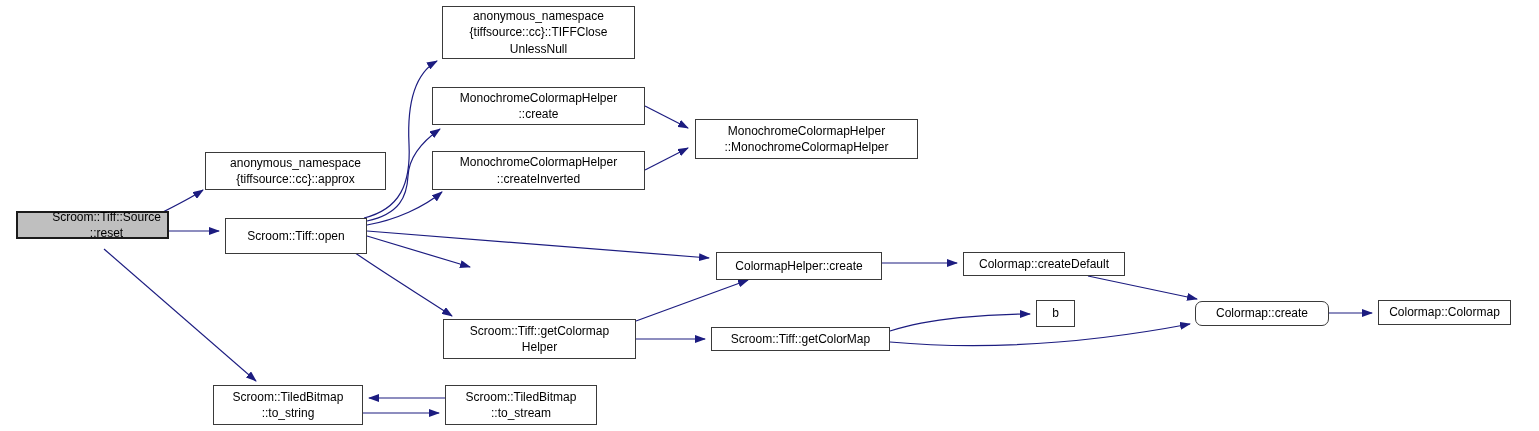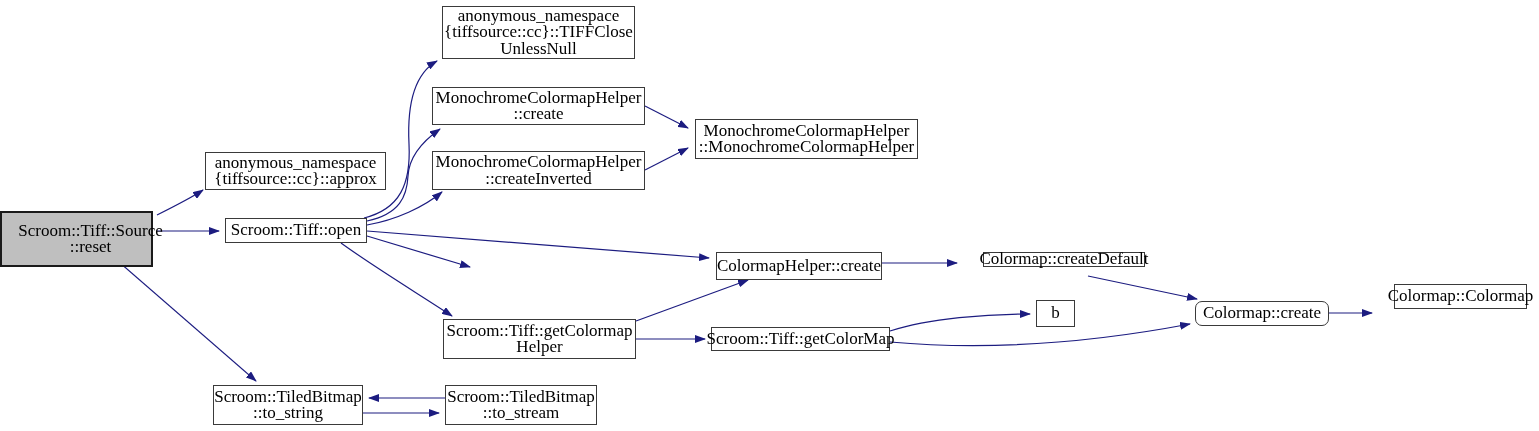--- a/index.html
+++ b/index.html
@@ -17,26 +17,25 @@
     font-family:"Liberation Sans", sans-serif;
     overflow:hidden;
   }
   svg.edges{position:absolute;left:0;top:0;width:1539px;height:431px;}
   .edge{fill:none;stroke:var(--edge);stroke-width:1.2px;}
   .node{
     position:absolute;box-sizing:border-box;
     border:1px solid var(--border);
     background:var(--node-fill);
     color:var(--text);
-    font-size:17px;line-height:16.5px;
+    font-size:12px;line-height:16.5px;
     display:flex;align-items:center;justify-content:center;
     text-align:center;white-space:pre-line;
     padding:0 3px;
     cursor:pointer;
-    font-family:Liberation Serif, serif;
   }
   .node.highlight{
     background:var(--hl-fill);
     border:2px solid #1a1a1a;
     cursor:default;
   }
 </style>
 </head>
 <body>
 
@@ -63,40 +62,40 @@
     <path class="edge" marker-end="url(#arrow)" d="M636,339 L705,339"></path>
     <path class="edge" marker-end="url(#arrow)" d="M882,263 L957,263"></path>
     <path class="edge" marker-end="url(#arrow)" d="M1088,276 L1197,299"></path>
     <path class="edge" marker-end="url(#arrow)" d="M890,331 C930,318 988,314 1030,314"></path>
     <path class="edge" marker-end="url(#arrow)" d="M890,342 C990,351 1095,342 1190,324"></path>
     <path class="edge" marker-end="url(#arrow)" d="M1329,313 L1372,313"></path>
     <path class="edge" marker-end="url(#arrow)" d="M363,413 L439,413"></path>
     <path class="edge" marker-end="url(#arrow)" d="M445,398 L369,398"></path>
   </svg>
 
-  <div class="node highlight" style="left:0;   top:211px; width:153px; height:56px;padding-left:31px;">Scroom::Tiff::Source
+  <div class="node highlight" style="left:16px;   top:211px; width:153px; height:28px;padding-left:31px;">Scroom::Tiff::Source
 ::reset</div>
   <div class="node" style="left:205px; top:152px; width:181px; height:38px;">anonymous_namespace
 {tiffsource::cc}::approx</div>
-  <div class="node" style="left:225px; top:218px; width:142px; height:25px;">Scroom::Tiff::open</div>
+  <div class="node" style="left:225px; top:218px; width:142px; height:36px;">Scroom::Tiff::open</div>
   <div class="node" style="left:442px; top:6px;   width:193px; height:53px;">anonymous_namespace
 {tiffsource::cc}::TIFFClose
 UnlessNull</div>
   <div class="node" style="left:432px; top:87px;  width:213px; height:38px;">MonochromeColormapHelper
 ::create</div>
   <div class="node" style="left:432px; top:151px; width:213px; height:39px;">MonochromeColormapHelper
 ::createInverted</div>
   <div class="node" style="left:695px; top:119px; width:223px; height:40px;">MonochromeColormapHelper
 ::MonochromeColormapHelper</div>
   <div class="node" style="left:716px; top:252px; width:166px; height:28px;">ColormapHelper::create</div>
   <div class="node" style="left:443px; top:319px; width:193px; height:40px;">Scroom::Tiff::getColormap
 Helper</div>
   <div class="node" style="left:711px; top:327px; width:179px; height:24px;">Scroom::Tiff::getColorMap</div>
-  <div class="node" style="left:963px; top:252px; width:162px; height:15px;margin-left:20px;">Colormap::createDefault</div>
+  <div class="node" style="left:963px; top:252px; width:162px; height:24px;">Colormap::createDefault</div>
   <div class="node" style="left:1036px;top:300px; width:39px;  height:27px;">b</div>
   <div class="node" style="left:1195px;top:301px; width:134px; height:25px;border-radius:7px;">Colormap::create</div>
-  <div class="node" style="left:1378px;top:284px; width:133px; height:25px;margin-left:16px;">Colormap::Colormap</div>
+  <div class="node" style="left:1378px;top:300px; width:133px; height:25px;">Colormap::Colormap</div>
   <div class="node" style="left:213px; top:385px; width:150px; height:40px;">Scroom::TiledBitmap
 ::to_string</div>
   <div class="node" style="left:445px; top:385px; width:152px; height:40px;">Scroom::TiledBitmap
 ::to_stream</div>
 
 </div>
 
 </body></html>

